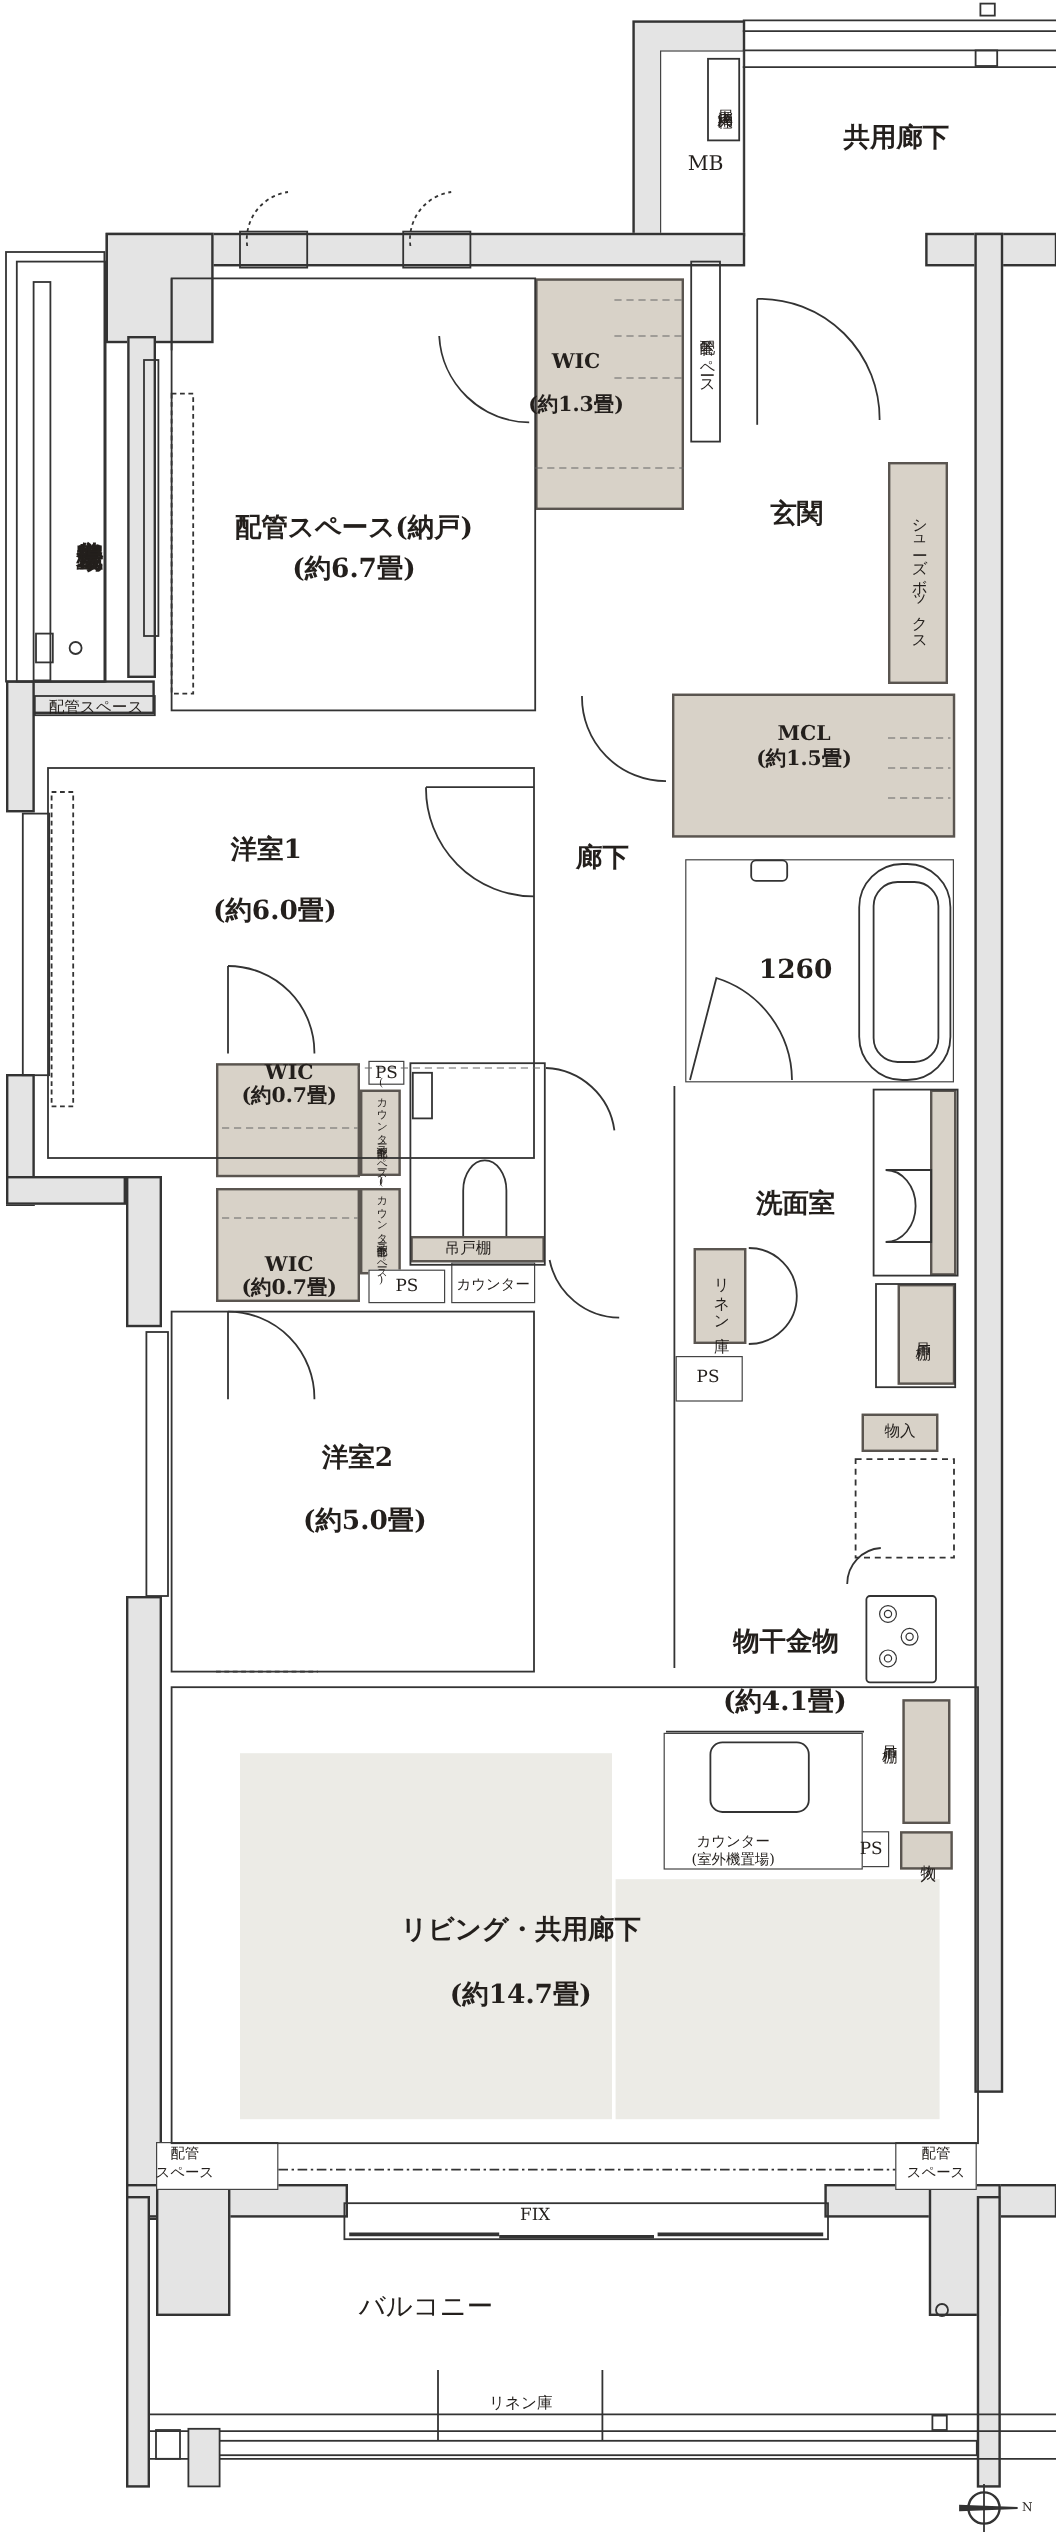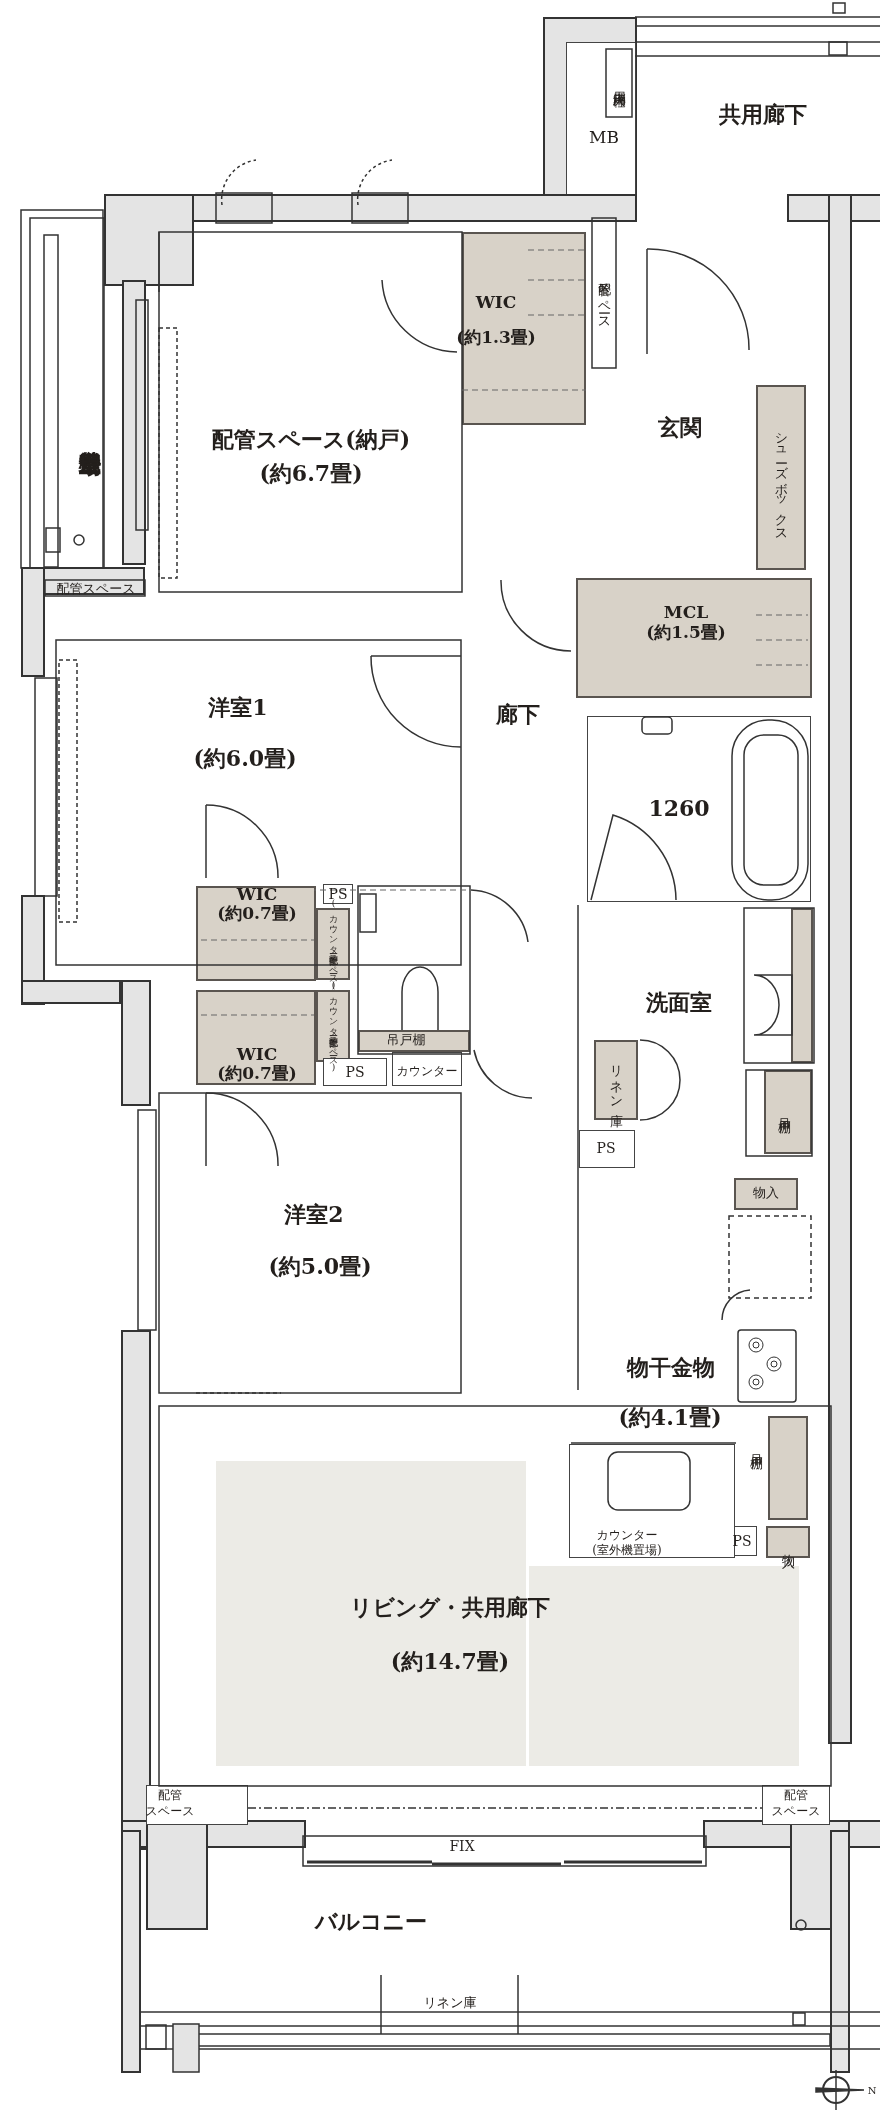--- a/index.html
+++ b/index.html
@@ -1,18 +1,18 @@
 <!DOCTYPE html>
 <html><head>
 <meta charset="utf-8">
 <style>
   html, body { margin:0; padding:0; background:#ffffff; }
   body { width:880px; height:2120px; position:relative; overflow:hidden;
          font-family:"DejaVu Serif","Liberation Serif",serif; color:#231f1c; }
-  .plan { position:absolute; left:16px; top:0; width:760px; height:2120px; }
+  .plan { position:absolute; left:0; top:0; width:760px; height:2120px; }
   .abs { position:absolute; }
   .wall { position:absolute; background:#e4e4e4; border:2px solid #333; box-sizing:border-box; }
   .storage { position:absolute; background:#d8d2c8; border:2px solid #5a5550; box-sizing:border-box; }
   .box { position:absolute; background:#fff; border:1.5px solid #444; box-sizing:border-box; }
   .ldk-floor { position:absolute; background:#ecebe6; }
   .lbl { position:absolute; white-space:nowrap; font-weight:bold; text-align:center; transform:translate(-50%,-50%); }
   .lbl-lg { font-size:22px; }
   .lbl-md { font-size:17px; }
   .lbl-sm { font-size:13px; font-weight:normal; }
   .vert { writing-mode:vertical-rl; text-orientation:upright; letter-spacing:1px; }
@@ -260,18 +260,18 @@
 
   <div class="lbl lbl-lg" style="left:434px;top:1608px">リビング・共用廊下</div>
   <div class="lbl lbl-lg" style="left:434px;top:1662px">(約14.7畳)</div>
 
   <div class="lbl lbl-sm" style="left:154px;top:1795px;font-size:12px">配管</div>
   <div class="lbl lbl-sm" style="left:154px;top:1811px;font-size:12px">スペース</div>
   <div class="lbl lbl-sm" style="left:780px;top:1795px;font-size:12px">配管</div>
   <div class="lbl lbl-sm" style="left:780px;top:1811px;font-size:12px">スペース</div>
 
   <div class="lbl lbl-sm" style="left:446px;top:1846px;font-size:14px">FIX</div>
-  <div class="lbl lbl-lg" style="left:355px;top:1922px;font-weight:bold">バルコニー</div>
+  <div class="lbl lbl-lg" style="left:355px;top:1922px;font-weight:normal">バルコニー</div>
   <div class="lbl lbl-sm" style="left:434px;top:2003px">リネン庫</div>
 
   <div class="abs" style="left:797px;top:2072px;width:46px;height:36px"></div>
   <div class="lbl lbl-sm" style="left:856px;top:2090px;font-size:10px">N</div>
 </div>
 
 </body></html>

